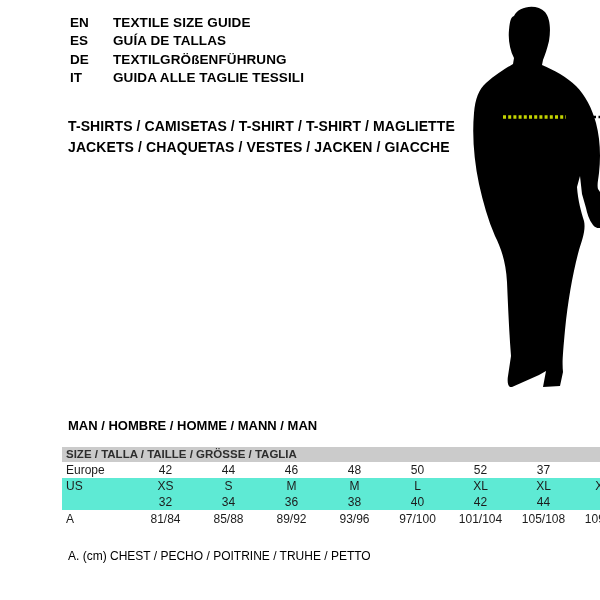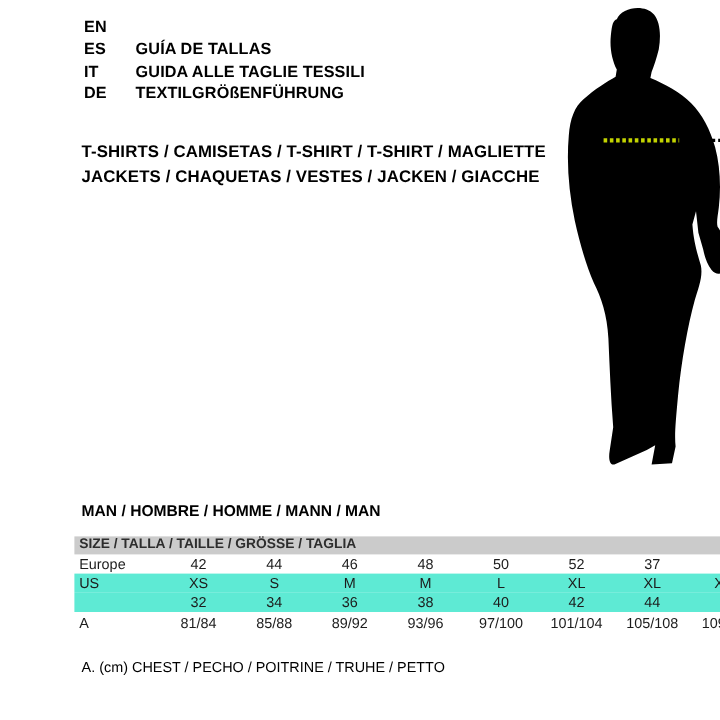--- a/index.html
+++ b/index.html
@@ -39,32 +39,33 @@
                  font-weight:normal; font-size:12px; }
 </style>
 </head>
 <body>
 
 <div class="canvas">
 
   <div class="langs">
     <div class="lang-row">
       <span class="lang-code">EN</span>
+      <span>TEXTILE SIZE GUIDE</span>
     </div>
     <div class="lang-row">
       <span class="lang-code">ES</span>
       <span>GUÍA DE TALLAS</span>
     </div>
     <div class="lang-row">
+      <span class="lang-code">DE</span>
+      <span>TEXTILGRÖßENFÜHRUNG</span>
+    </div>
+    <div class="lang-row">
       <span class="lang-code">IT</span>
       <span>GUIDA ALLE TAGLIE TESSILI</span>
-    </div>
-    <div class="lang-row">
-      <span class="lang-code">DE</span>
-      <span>TEXTILGRÖßENFÜHRUNG</span>
     </div>
   </div>
 
   <div class="cats">
     <div class="cat-line">T-SHIRTS / CAMISETAS / T-SHIRT / T-SHIRT / MAGLIETTE</div>
     <div class="cat-line">JACKETS / CHAQUETAS / VESTES / JACKEN / GIACCHE</div>
   </div>
 
   <div class="figure-wrap">
     <svg viewBox="0 0 175 400">

